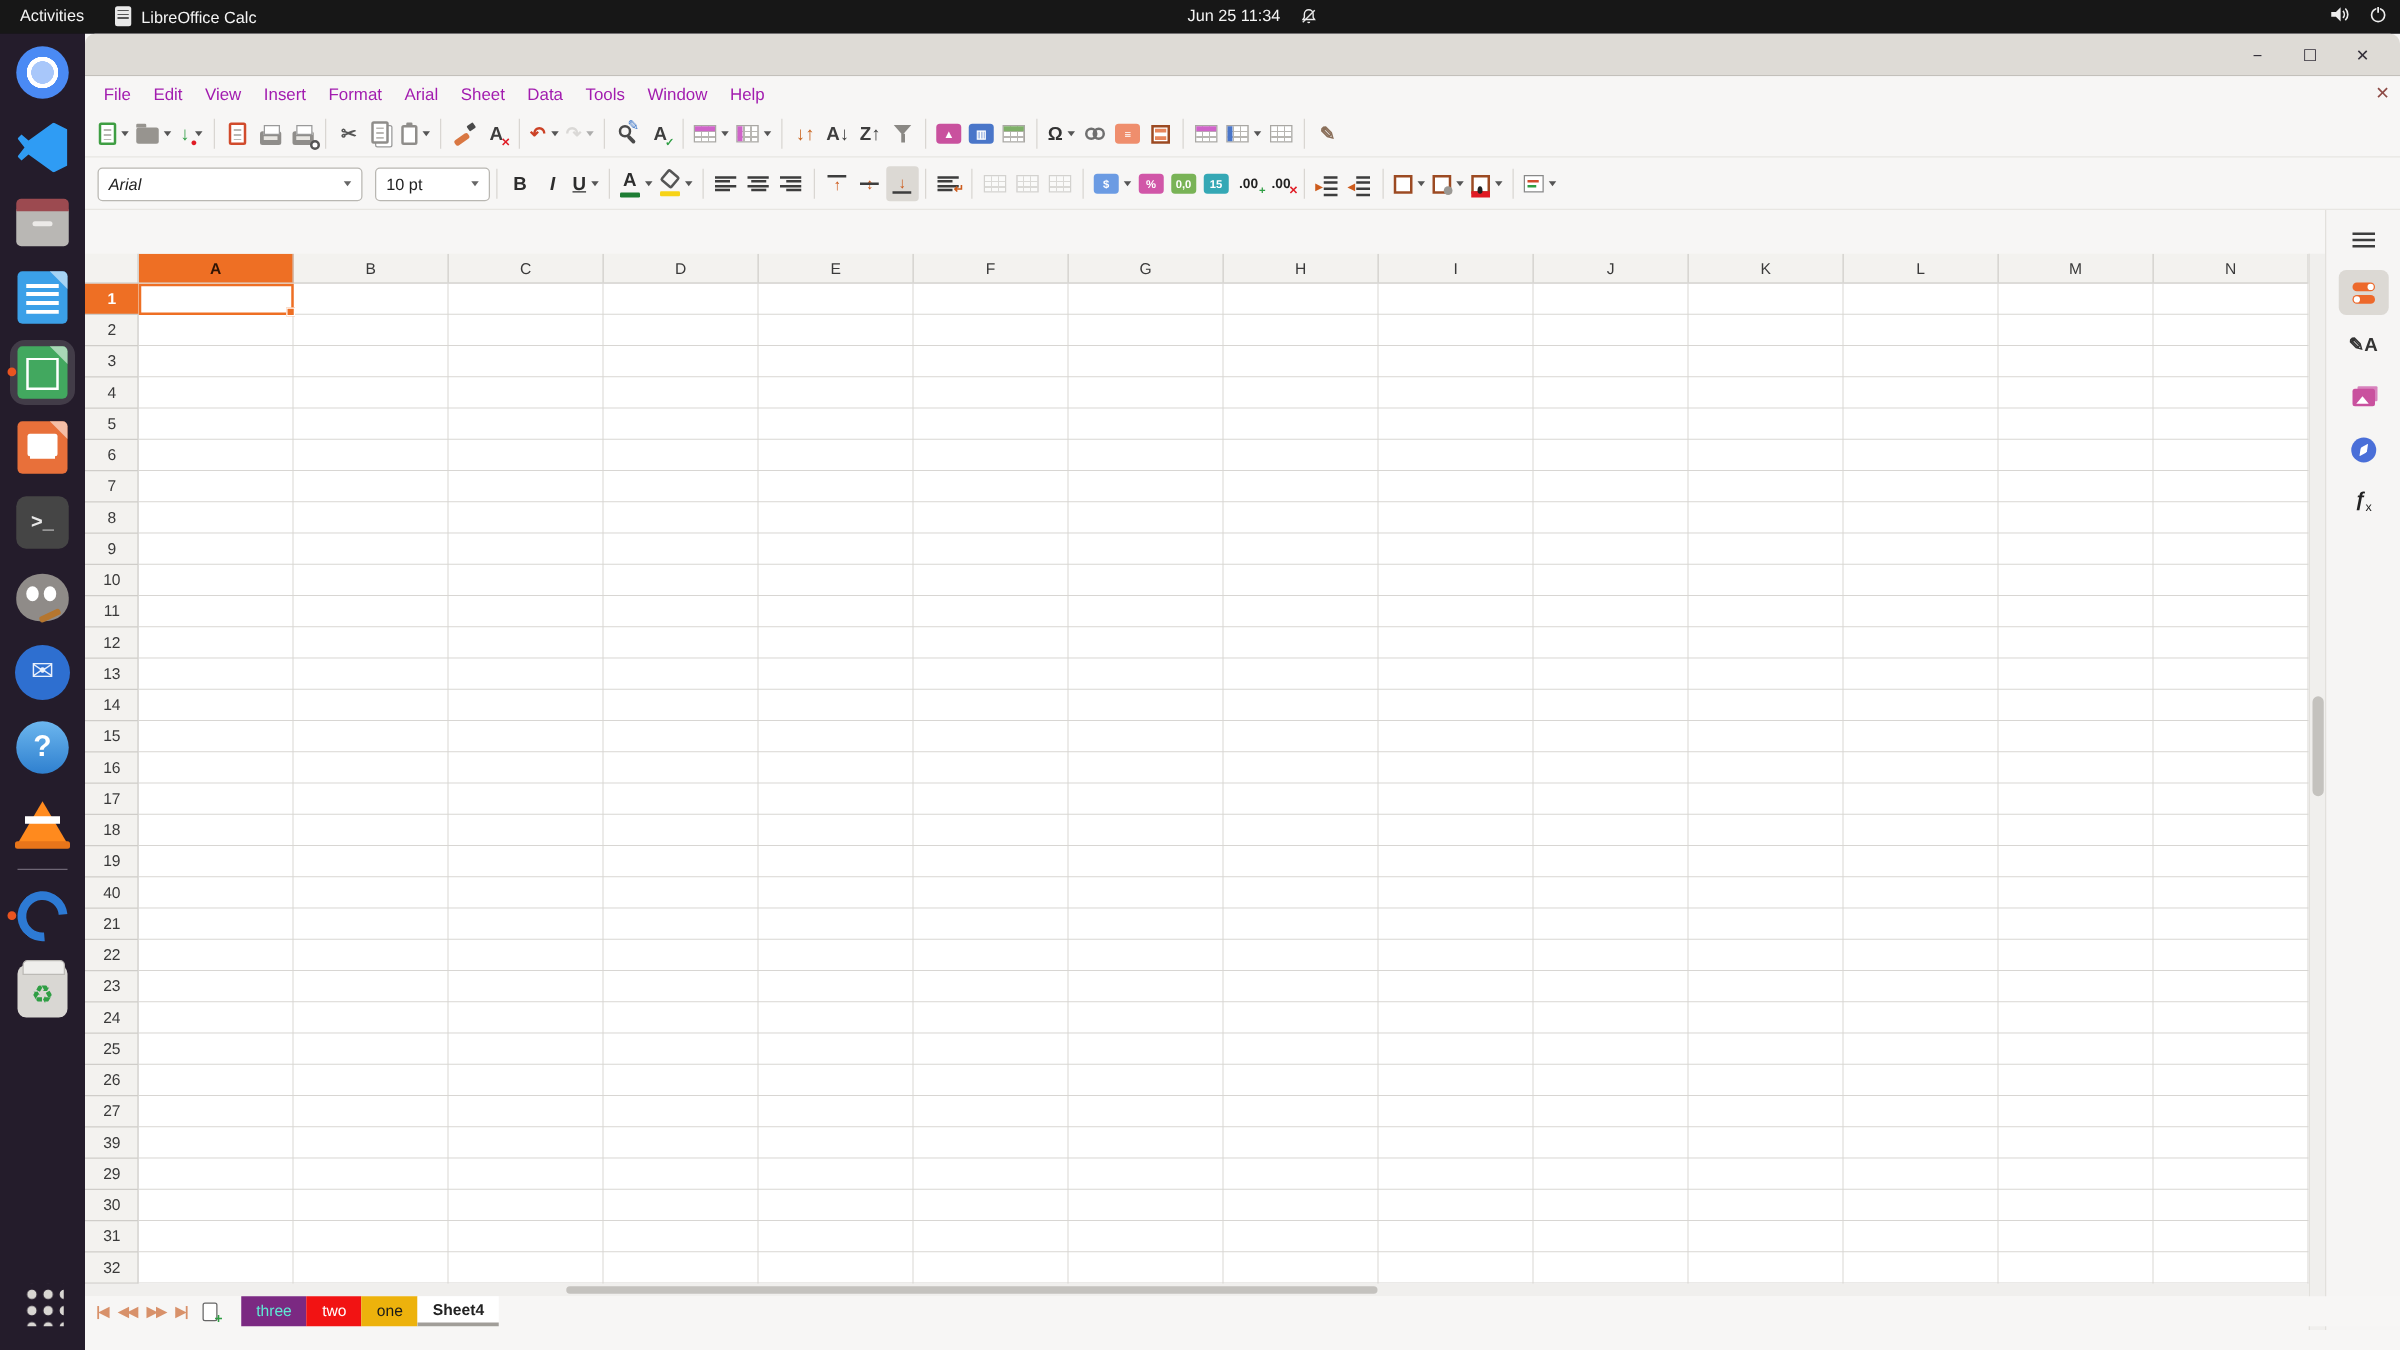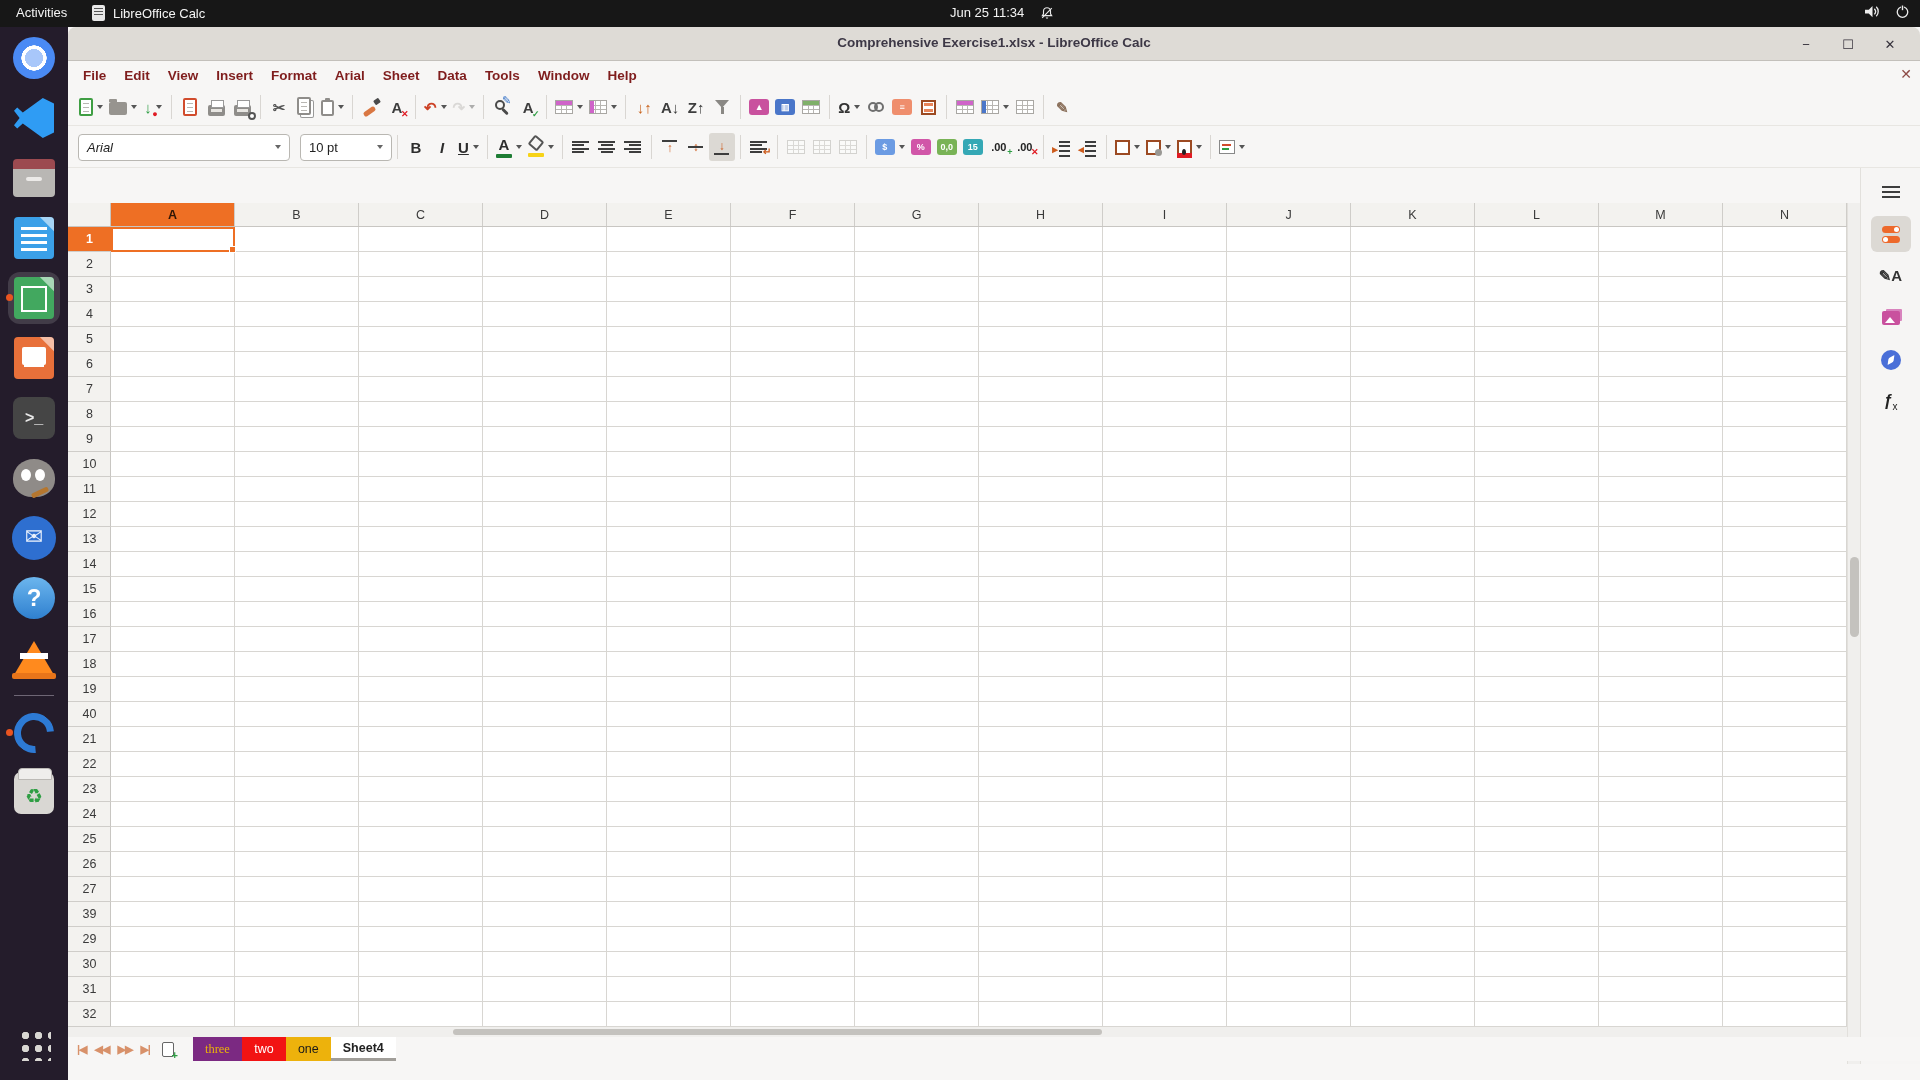--- a/index.html
+++ b/index.html
@@ -62,21 +62,21 @@
 
   
   .window { position:absolute; left:68px; top:27px; width:1852px; height:1053px; background:#f7f6f5; }
   .titlebar { position:absolute; left:0; top:0; width:100%; height:34px; background:#dedbd6; border-bottom:1px solid #c3c0bb;
      border-radius:8px 8px 0 0; }
   .titlebar .title { position:absolute; left:0; right:0; top:8px; text-align:center; font-weight:bold; font-size:13.5px; color:#3d3846; }
   .win-controls { position:absolute; right:18px; top:5px; display:flex; gap:18px; }
   .win-btn { width:24px; height:24px; border-radius:50%; display:flex; align-items:center; justify-content:center; font-size:13px; color:#35313b; }
 
   .menubar { position:absolute; left:0; top:35px; width:100%; height:27px; background:#f7f6f5; display:flex; align-items:center; padding-left:6px; font-size:13.5px; }
-  .menu-item { padding:4px 9px; color:#7f1d1d;font-weight:bold; }
+  .menu-item { padding:4px 9px; color:#a21caf; }
   .close-doc { position:absolute; right:8px; top:4px; font-size:14px; color:#8d4a45; }
 
   .toolbar { position:absolute; left:0; top:62px; width:100%; height:37px; background:#f7f6f5; border-bottom:1px solid #e8e6e2;
      display:flex; align-items:center; padding-left:8px; }
   .fmtbar { position:absolute; left:0; top:100px; width:100%; height:41px; background:#f7f6f5; border-bottom:1px solid #e8e6e2;
      display:flex; align-items:center; padding-left:10px; }
   .tb-btn { height:28px; min-width:26px; padding:0 3px; display:flex; align-items:center; justify-content:center; gap:2px; border-radius:3px; position:relative; }
   .tb-btn.active { background:#dcd9d4; }
   .tb-btn.disabled { opacity:.45; }
   .tb-sep { width:1px; height:24px; background:#d9d6d2; margin:0 5px; }
@@ -278,21 +278,20 @@
       </div>
     </div>
     <div class="dock-item" style="position: absolute; bottom: 6px; left: 5px;">
       <div class="ico-appgrid"></div>
     </div>
   </div>
 
 <div class="window">
 
   <div class="titlebar">
-    <div class="title">Comprehensive Exercise1.xlsx - LibreOffice Calc</div>
     <div class="win-controls">
       <div class="win-btn">−</div>
       <div class="win-btn">☐</div>
       <div class="win-btn">✕</div>
     </div>
   </div>
 
   <div class="menubar" id="menubar">
     <span class="menu-item">File</span>
       <span class="menu-item">Edit</span>
@@ -726,20 +725,20 @@
         <span class="tnav-btn">|◀</span>
         <span class="tnav-btn">◀◀</span>
         <span class="tnav-btn">▶▶</span>
         <span class="tnav-btn">▶|</span>
       </div>
     <div class="addsheet">
       <span class="pg"></span>
       <span class="plus">+</span>
     </div>
     <div style="display:flex" id="sheettabs">
-        <div class="sheet-tab" style="background: rgb(123, 41, 130); color: #eab308; font-family: Liberation Serif, serif;">three</div>
+        <div class="sheet-tab" style="background: rgb(123, 41, 130); color: #5eead4;">three</div>
         <div class="sheet-tab" style="background: rgb(242, 19, 19); color: rgb(255, 255, 255);">two</div>
         <div class="sheet-tab" style="background: rgb(237, 178, 12); color: rgb(26, 26, 26);">one</div>
         <div class="sheet-tab active">Sheet4</div>
       </div>
   </div>
 
 </div>
 
 </body></html>

